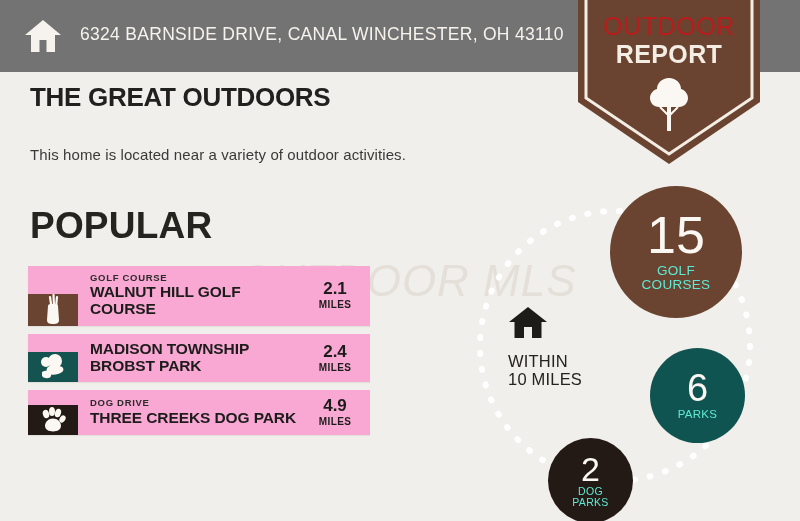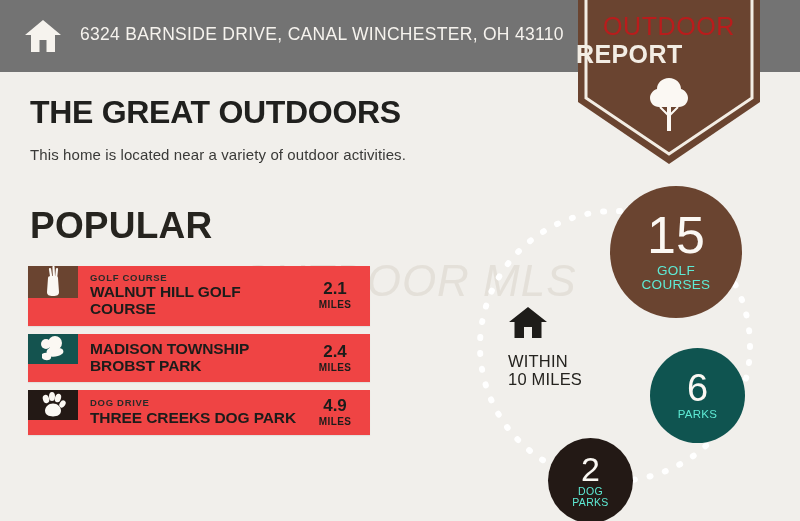--- a/index.html
+++ b/index.html
@@ -24,49 +24,49 @@
   }
 
   
   .badge{position:absolute;left:576px;top:-2px;width:186px;height:168px;z-index:8;}
   .badge svg{display:block;}
   .badge .b-l1{
     position:absolute;left:0;top:16px;width:186px;text-align:center;
     color:#b91c1c;font-size:25px;font-weight:400;letter-spacing:.6px;line-height:1;
   }
   .badge .b-l2{
-    position:absolute;left:0;top:44px;width:186px;text-align:left;
+    position:absolute;left:0;top:44px;width:186px;text-align:center;
     color:#F3EDE4;font-size:25px;font-weight:700;letter-spacing:.4px;line-height:1;
   }
 
   
   .title{
-    position:absolute;left:30px;top:96px;
-    font-size:32px;font-weight:700;color:#20201E;letter-spacing:-.3px;line-height:1;
+    position:absolute;left:30px;top:84px;
+    font-size:26px;font-weight:700;color:#20201E;letter-spacing:-.3px;line-height:1;
   }
   .subtitle{
     position:absolute;left:30px;top:146px;
     font-size:15px;color:#3A3A38;font-weight:400;letter-spacing:.1px;
   }
   .popular{
     position:absolute;left:30px;top:207px;
     font-size:37px;font-weight:700;color:#26241F;letter-spacing:.2px;line-height:1;
   }
 
   
   .watermark{
     position:absolute;left:238px;top:256px;
     font-size:44px;font-weight:400;color:#E4E0D9;letter-spacing:1px;
     white-space:nowrap;z-index:1;font-style:italic;
   }
 
   
   .list{position:absolute;left:28px;top:266px;width:342px;z-index:3;}
   .row{
-    position:relative;background:#ef4444;display:flex;align-items:flex-start;
+    position:relative;background:#f9a8d4;display:flex;align-items:flex-end;
     margin-bottom:8px;box-shadow:0 1px 1px rgba(0,0,0,.06);
   }
   .tile{width:50px;min-width:50px;display:flex;align-items:center;justify-content:center;}
   .tile.brown{background:#6A4430;}
   .tile.teal {background:#14534F;}
   .tile.dark {background:#231915;}
   .row-body{flex:1;padding:7px 4px 8px 12px;display:flex;align-items:center;}
   .row-texts{flex:1;}
   .cat{
     font-size:9.5px;font-weight:700;color:#2A2A28;letter-spacing:.7px;

